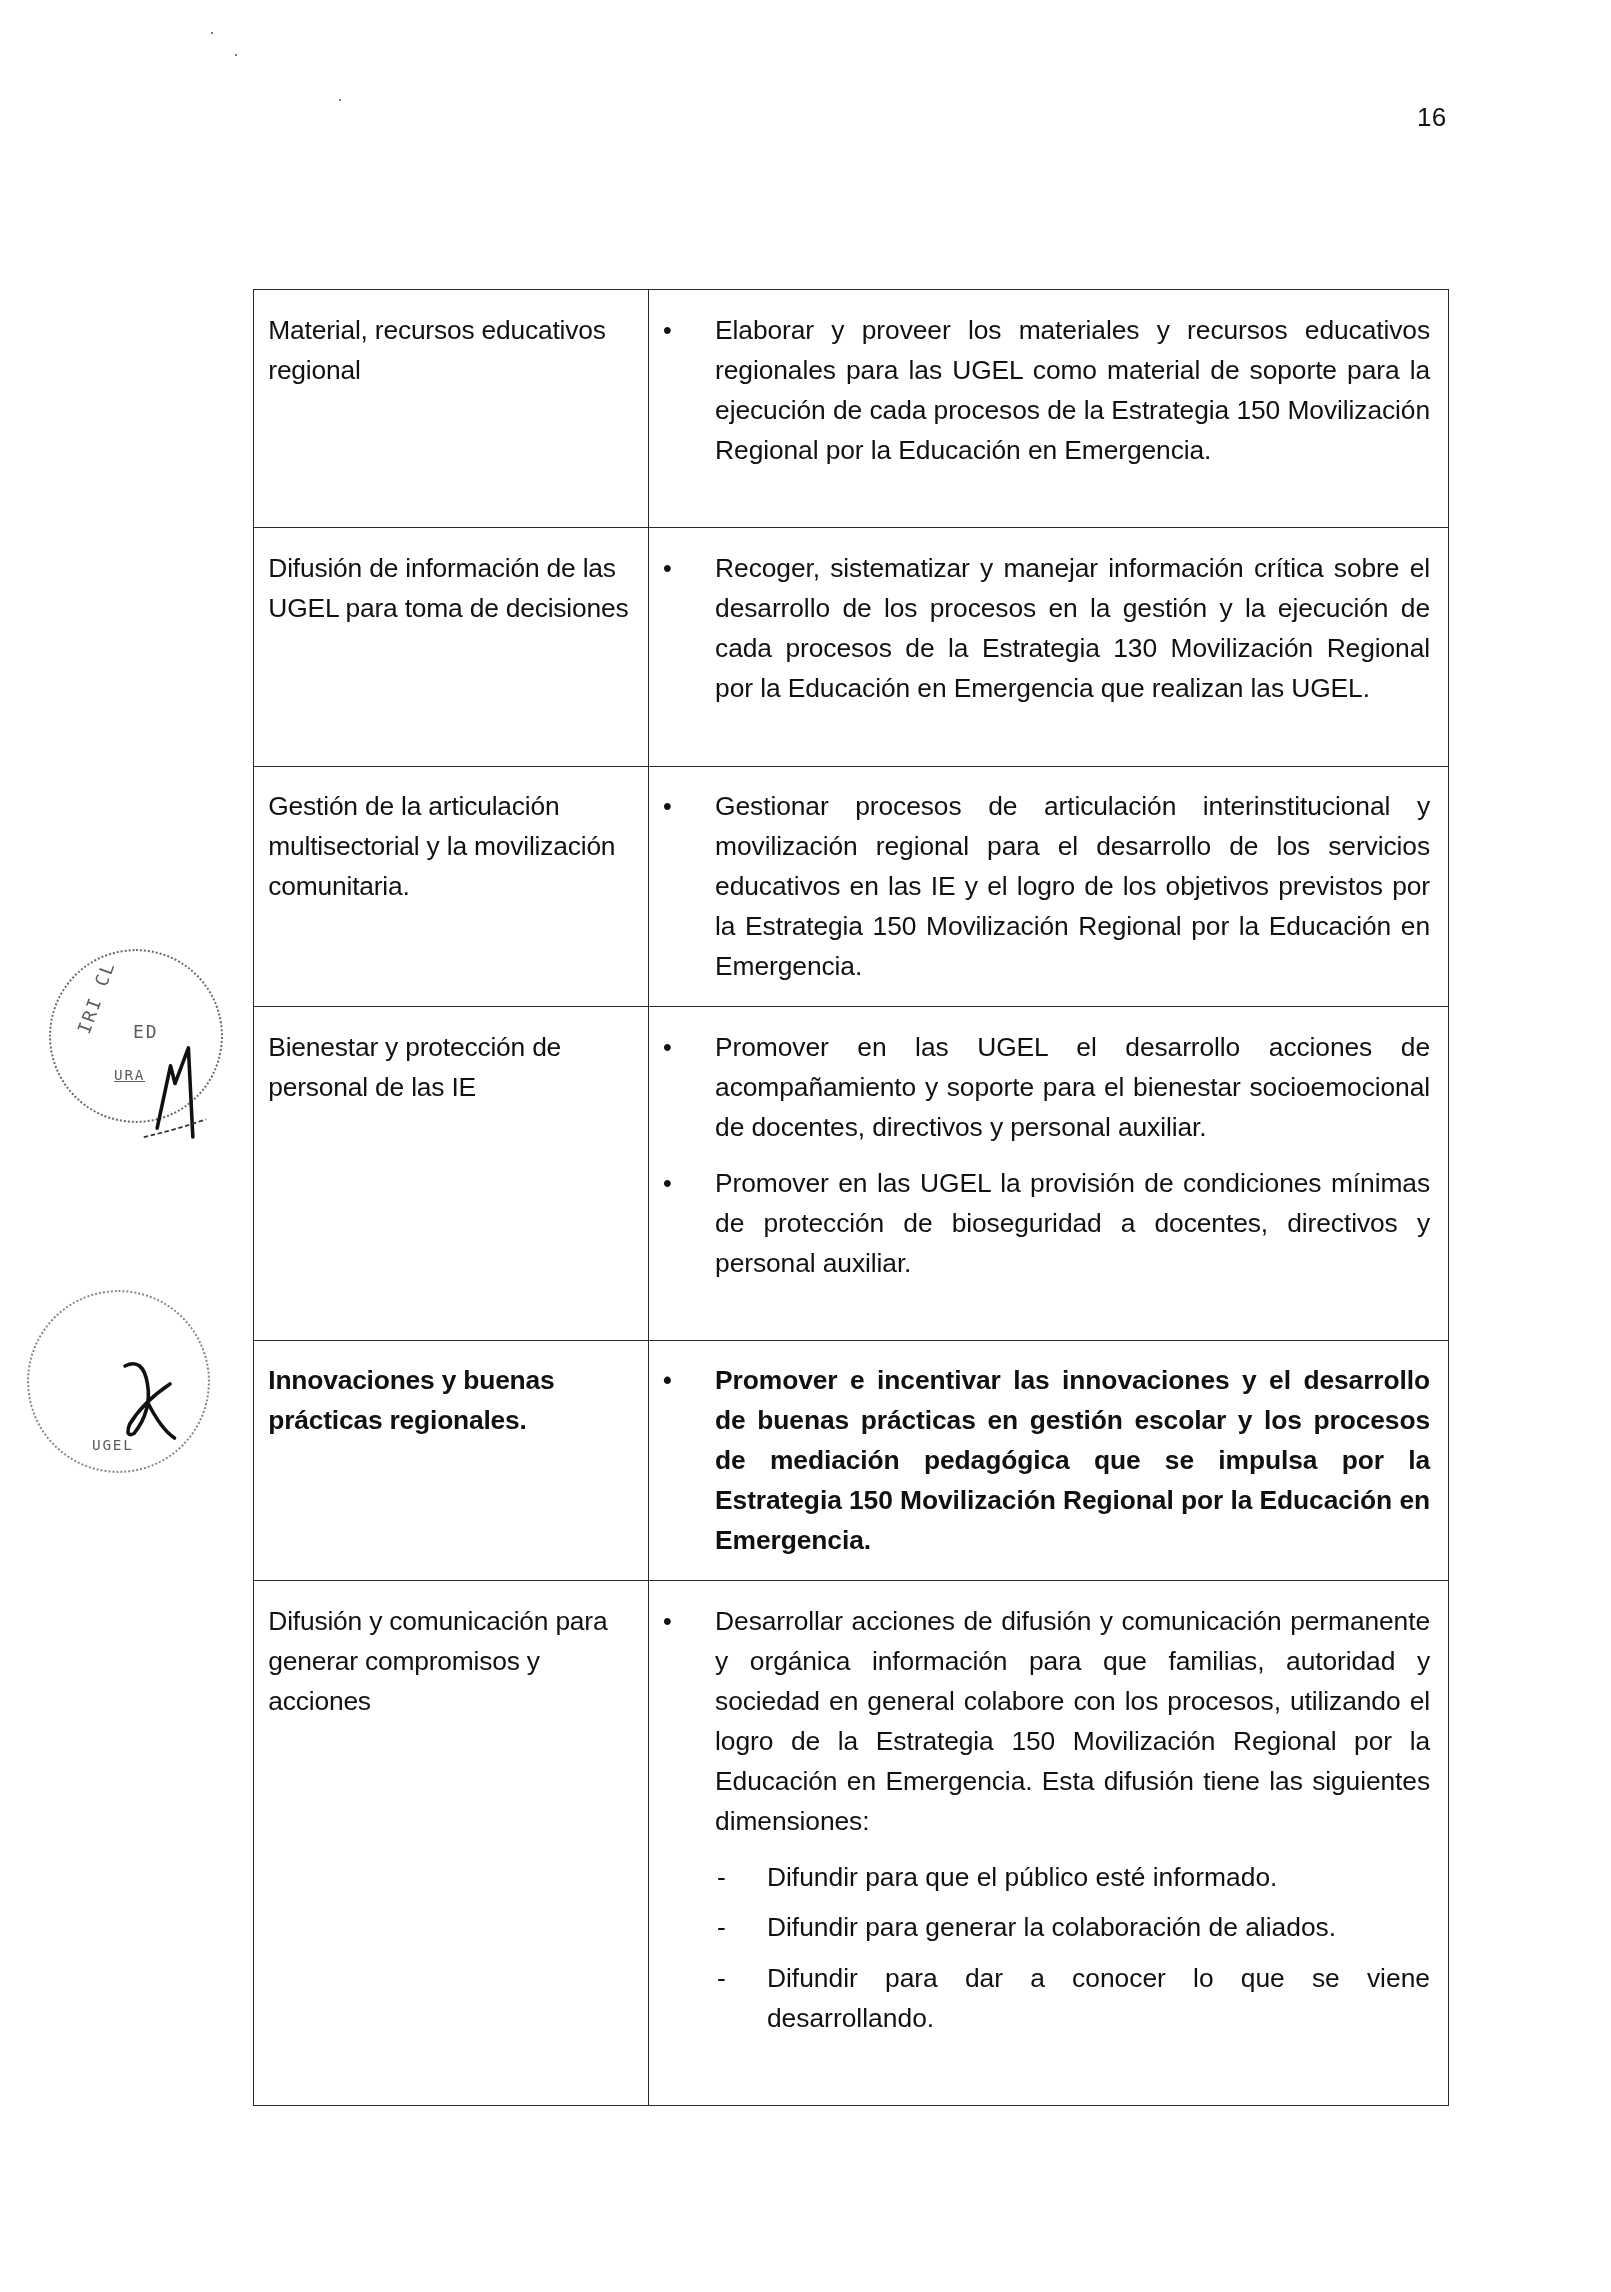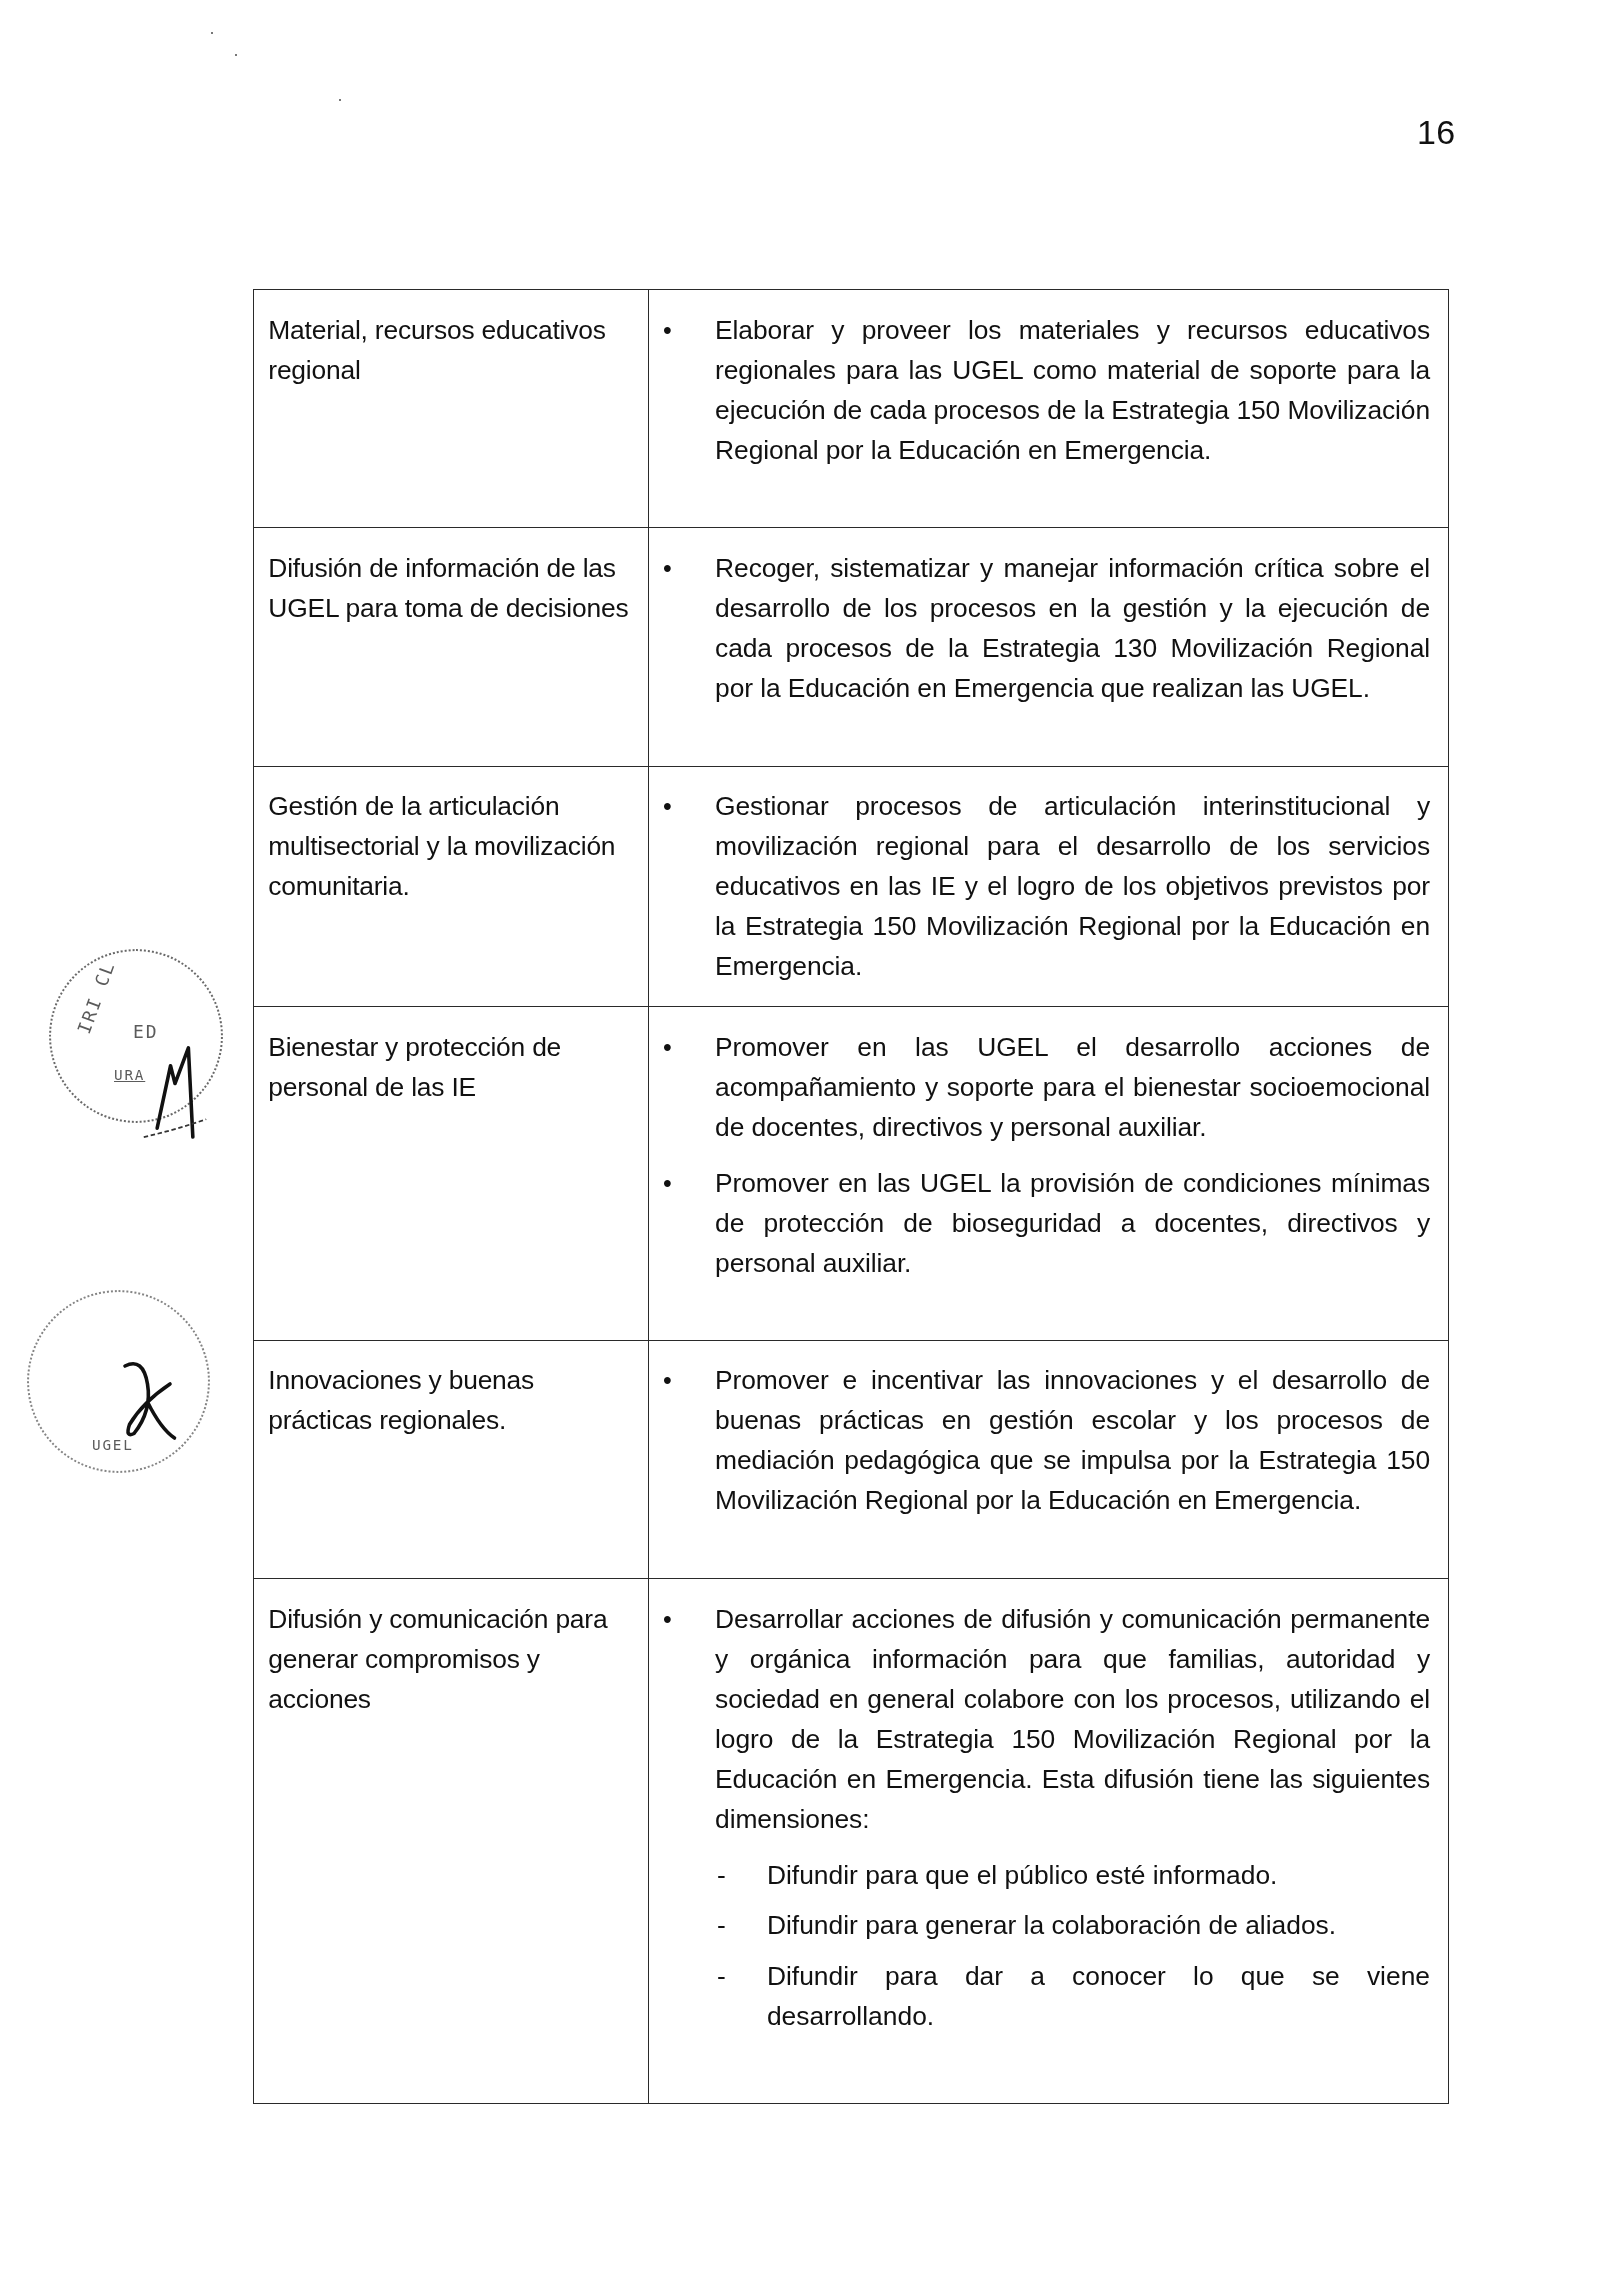--- a/index.html
+++ b/index.html
@@ -1,22 +1,22 @@
 <!DOCTYPE html>
 <html style="font-size:14.3px"><head>
 <meta charset="utf-8">
 <style>
   html, body { margin: 0; padding: 0; background: #ffffff; }
   body {
     width: 1611px; height: 2293px; position: relative; overflow: hidden;
     font-family: "Liberation Sans", sans-serif; color: #111111;
   }
   .page-number {
-    position: absolute; top: 113px; left: 1417px;
-    font-size: 34px; letter-spacing: 0.4px;
+    position: absolute; top: 102px; left: 1417px;
+    font-size: 26px; letter-spacing: 0.4px;
   }
   .stray-mark { position: absolute; width: 1.8px; height: 1.8px; background: #777; }
   table.doc-table {
     position: absolute; left: 253px; top: 289px; width: 1196px;
     border-collapse: collapse; table-layout: fixed;
   }
   table.doc-table td {
     border: 1.8px solid #2a2a2a; vertical-align: top;
     font-size: 26.4px; line-height: 40px;
   }
@@ -29,21 +29,21 @@
   }
   .bullet-text { flex: 1; text-align: justify; letter-spacing: -0.1px; }
   .dash-list { margin-top: 16px; padding-left: 52px; }
   .dash-item { display: flex; margin-bottom: 10.7px; }
   .dash-glyph { flex: 0 0 50px; padding-left: 3.6px; }
   .dash-text { flex: 1; text-align: justify; }
   .row-1 td { height: 198px; }
   .row-2 td { height: 198px; }
   .row-3 td { height: 196px; }
   .row-4 td { height: 293px; }
-  .row-5 td { height: 198px; }
+  .row-5 td { height: 198px; font-weight: bold; }
   .row-6 td { height: 485px; }
   .stamp {
     position: absolute; border: 2.7px dotted #555; border-radius: 50%;
     opacity: 0.8;
   }
   .stamp-1 { left: 49px; top: 949px; width: 170px; height: 170px; border-color: #444; }
   .stamp-2 { left: 27px; top: 1290px; width: 179px; height: 179px; border-color: #666; }
   .stamp-text {
     position: absolute; font-family: "DejaVu Sans Mono", monospace;
     font-size: 18px; color: #333; letter-spacing: 1.8px;

